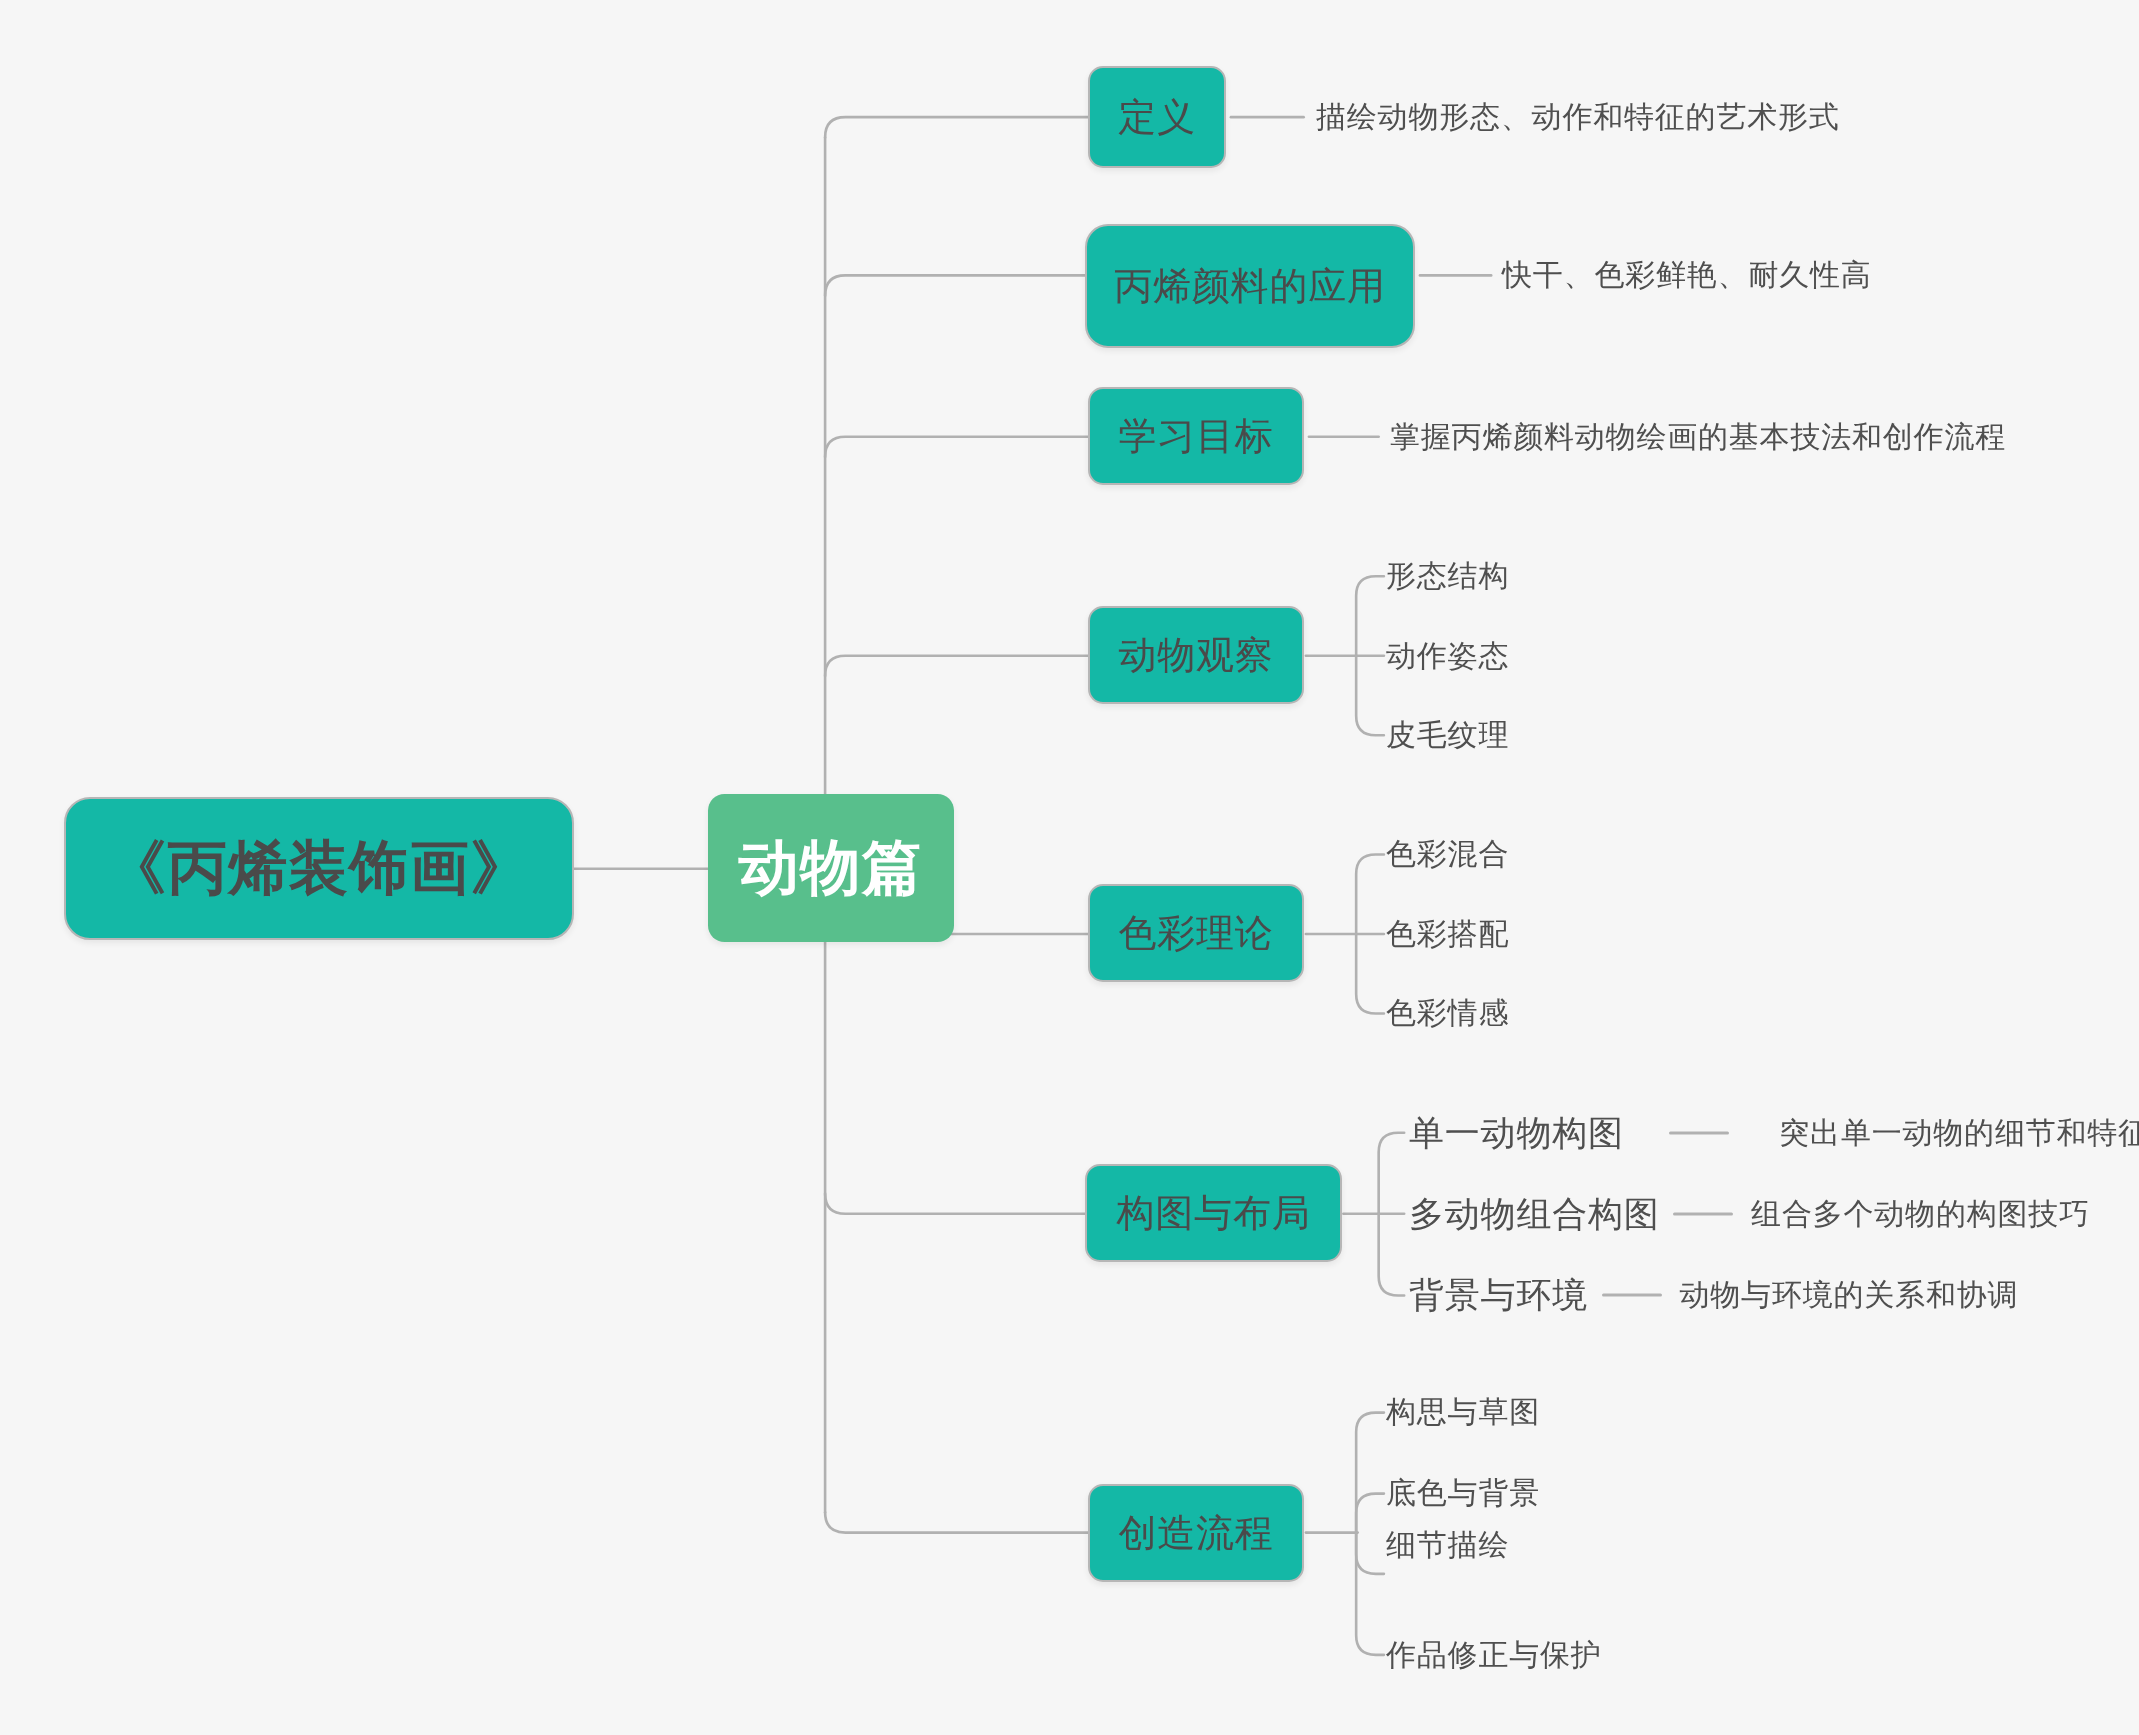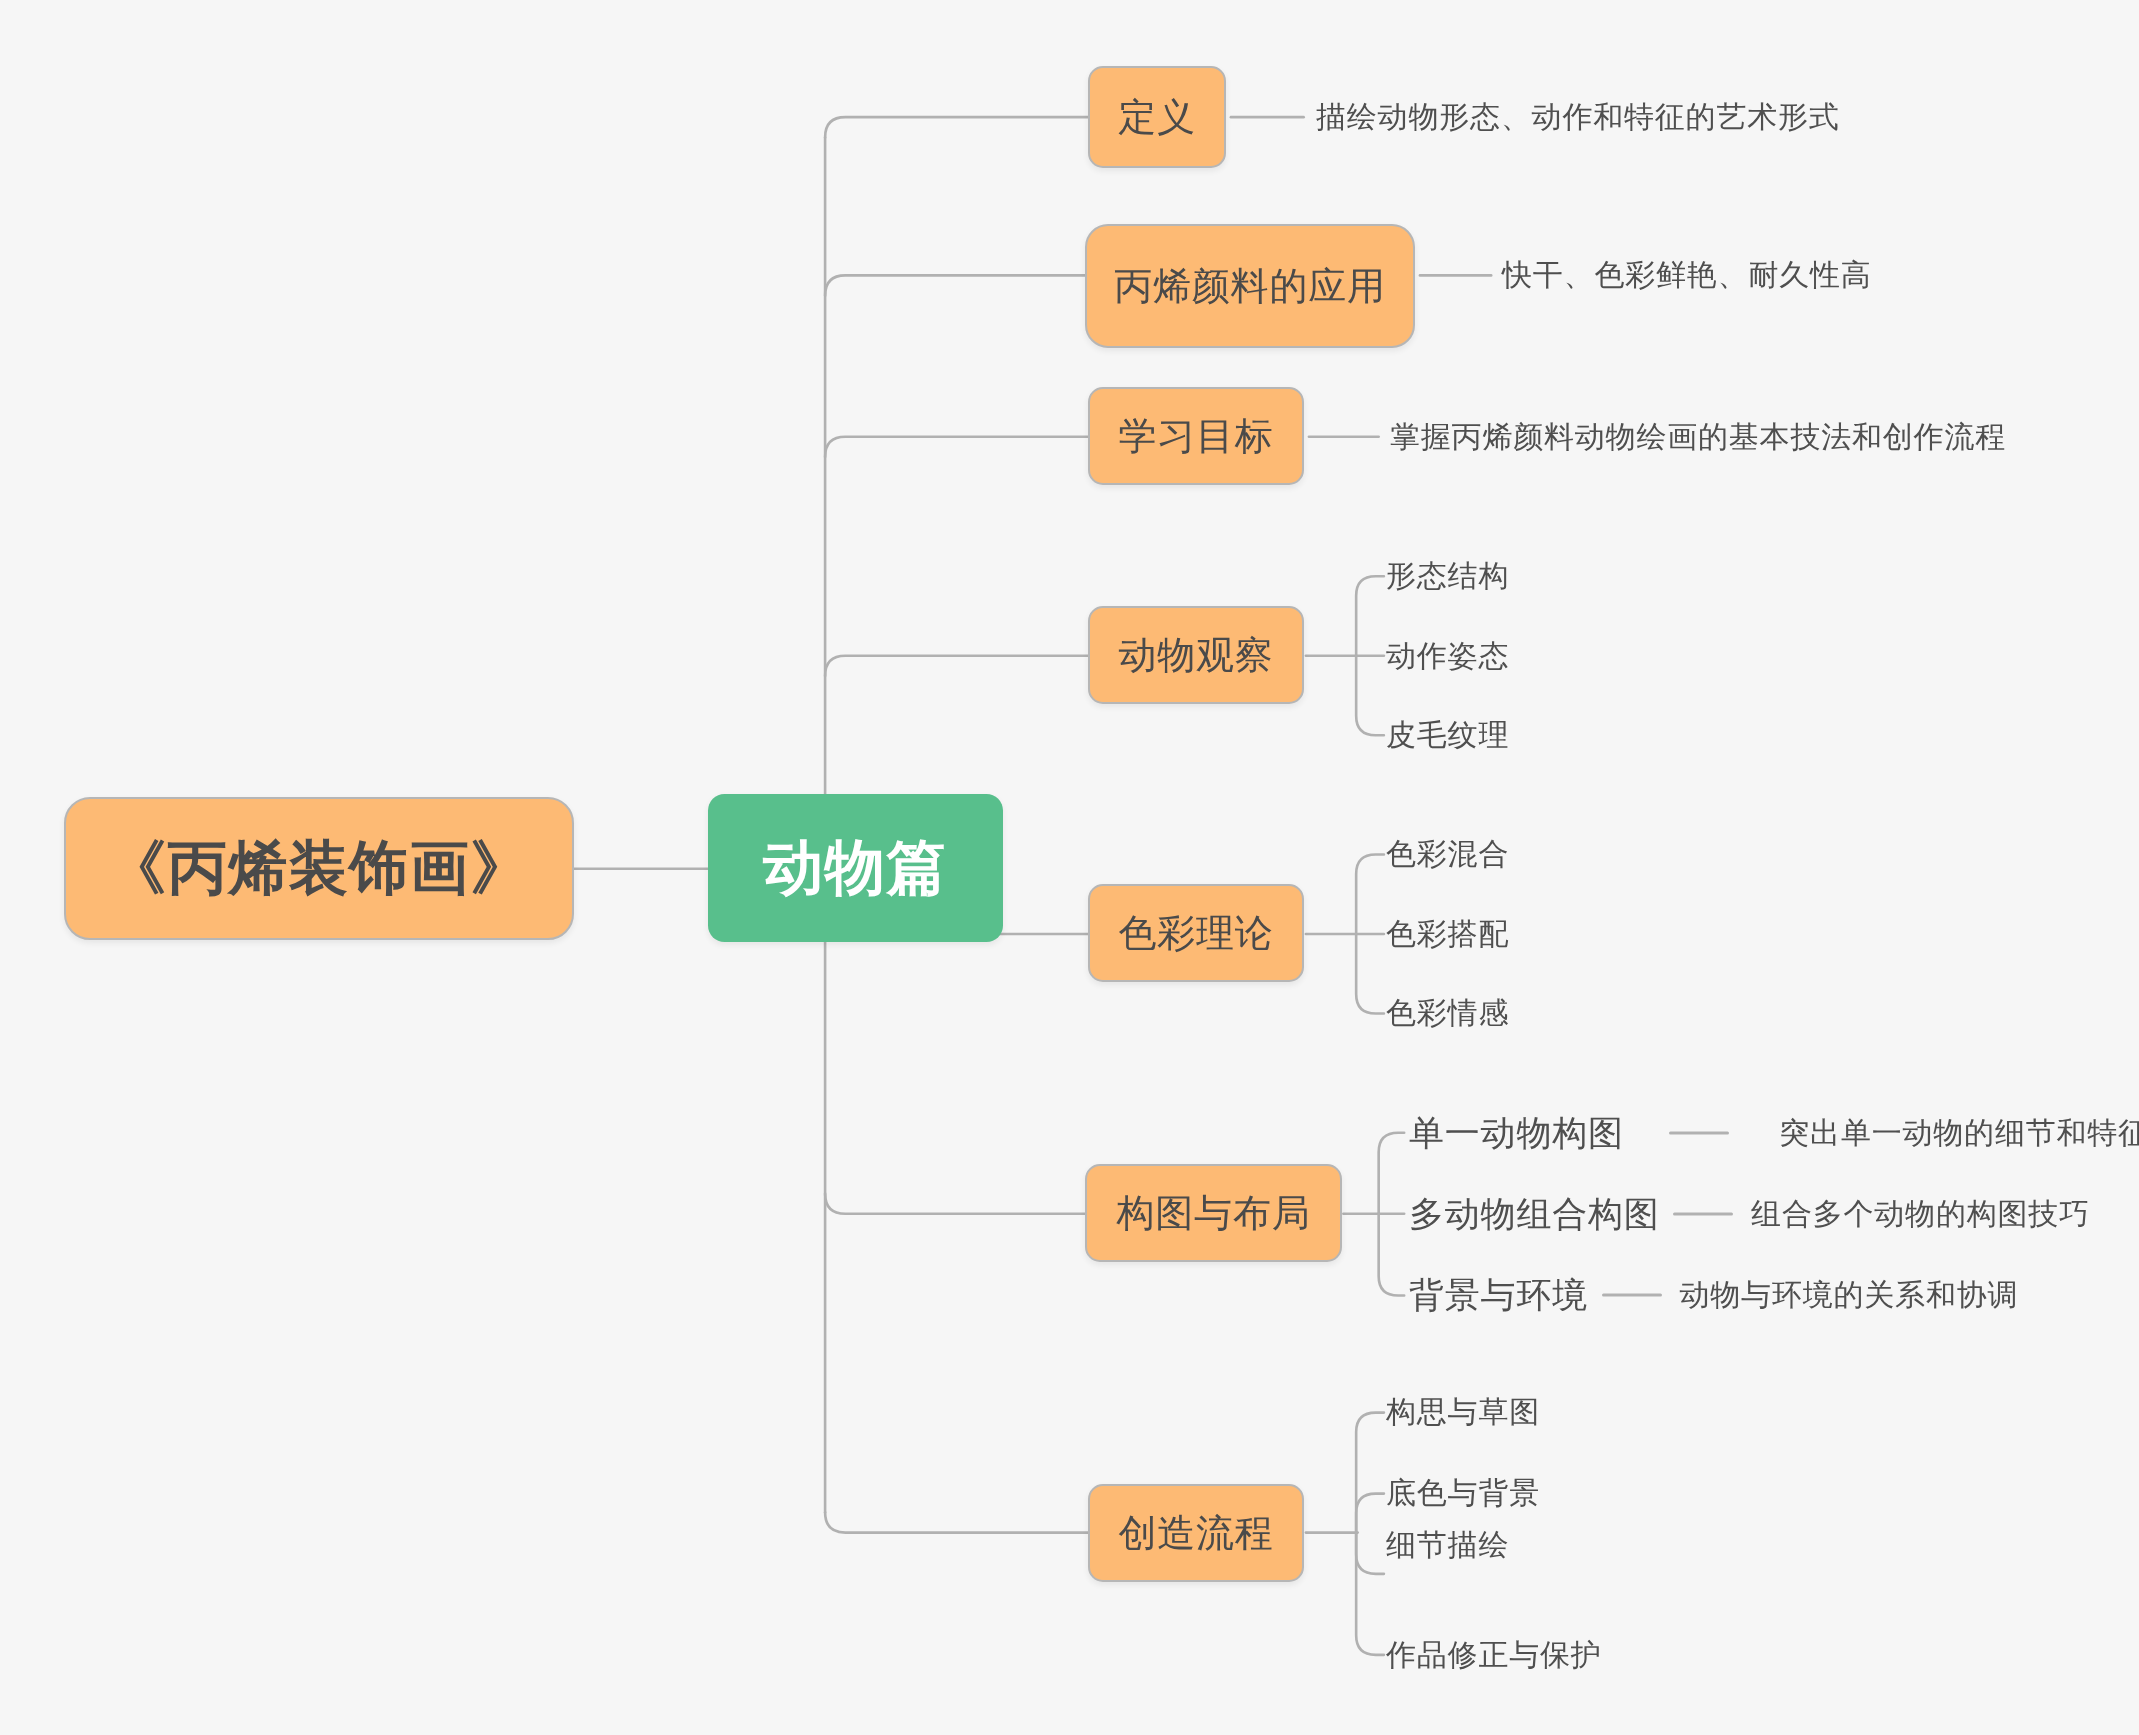--- a/index.html
+++ b/index.html
@@ -6,21 +6,21 @@
   body{
     width:2140px;height:1736px;position:relative;overflow:hidden;
     font-family:"Liberation Sans","DejaVu Sans",sans-serif;
     background:#f6f6f6;
   }
   .canvas{position:absolute;inset:0;}
   svg.links{position:absolute;left:0;top:0;}
   svg.links path{fill:none;stroke:#b1b1b1;stroke-width:3.5px;stroke-linecap:round;}
   .node{
     position:absolute;box-sizing:border-box;
-    background:#fdba74;border:2.3px solid #b6b6b6;border-radius:15px;
+    background:#14b8a6;border:2.3px solid #b6b6b6;border-radius:15px;
     display:flex;align-items:center;justify-content:center;
     color:#4a4a4a;white-space:nowrap;
     box-shadow:0 3px 6px rgba(0,0,0,0.07);
   }
   .node.root{font-size:59px;font-weight:700;border-radius:26px;letter-spacing:1.5px;}
   .node.center{font-size:60px;font-weight:700;color:#ffffff;border:none;border-radius:16.5px;letter-spacing:1.5px;}
   .node.branch{font-size:38px;font-weight:500;letter-spacing:0.8px;}
   .leaf{
     position:absolute;transform:translateY(-50%);
     font-size:30px;color:#4f4f4f;white-space:nowrap;letter-spacing:0.8px;
@@ -73,21 +73,21 @@
     <path d="M1808 2043 V1909 Q1808 1883 1834 1883 H1845"></path>
     <path d="M1808 2043 V2017 Q1808 1991 1834 1991 H1845"></path>
     <path d="M1808 2043 V2072 Q1808 2098 1834 2098 H1845"></path>
     <path d="M1808 2043 V2180 Q1808 2206 1834 2206 H1845"></path>
   </svg>
 
   <div class="node root" style="left:64px;top:797px;width:510px;height:143px;">
     <span>《丙烯装饰画》</span>
   </div>
 
-  <div class="node center" style="left: 708px; top: 794px; width: 295px; height: 148px; background: rgb(88, 191, 140);">
+  <div class="node center" style="left: 708px; top: 794px; width: 246px; height: 148px; background: rgb(88, 191, 140);">
     <span>动物篇</span>
   </div>
 
   <div class="node branch" style="left:1088px;top:66px;width:138px;height:102px;">
     <span>定义</span>
   </div>
   <div class="node branch" style="left:1085px;top:224px;width:330px;height:124px;border-radius:23px;">
     <span>丙烯颜料的应用</span>
   </div>
   <div class="node branch" style="left:1088px;top:387px;width:216px;height:98px;">

